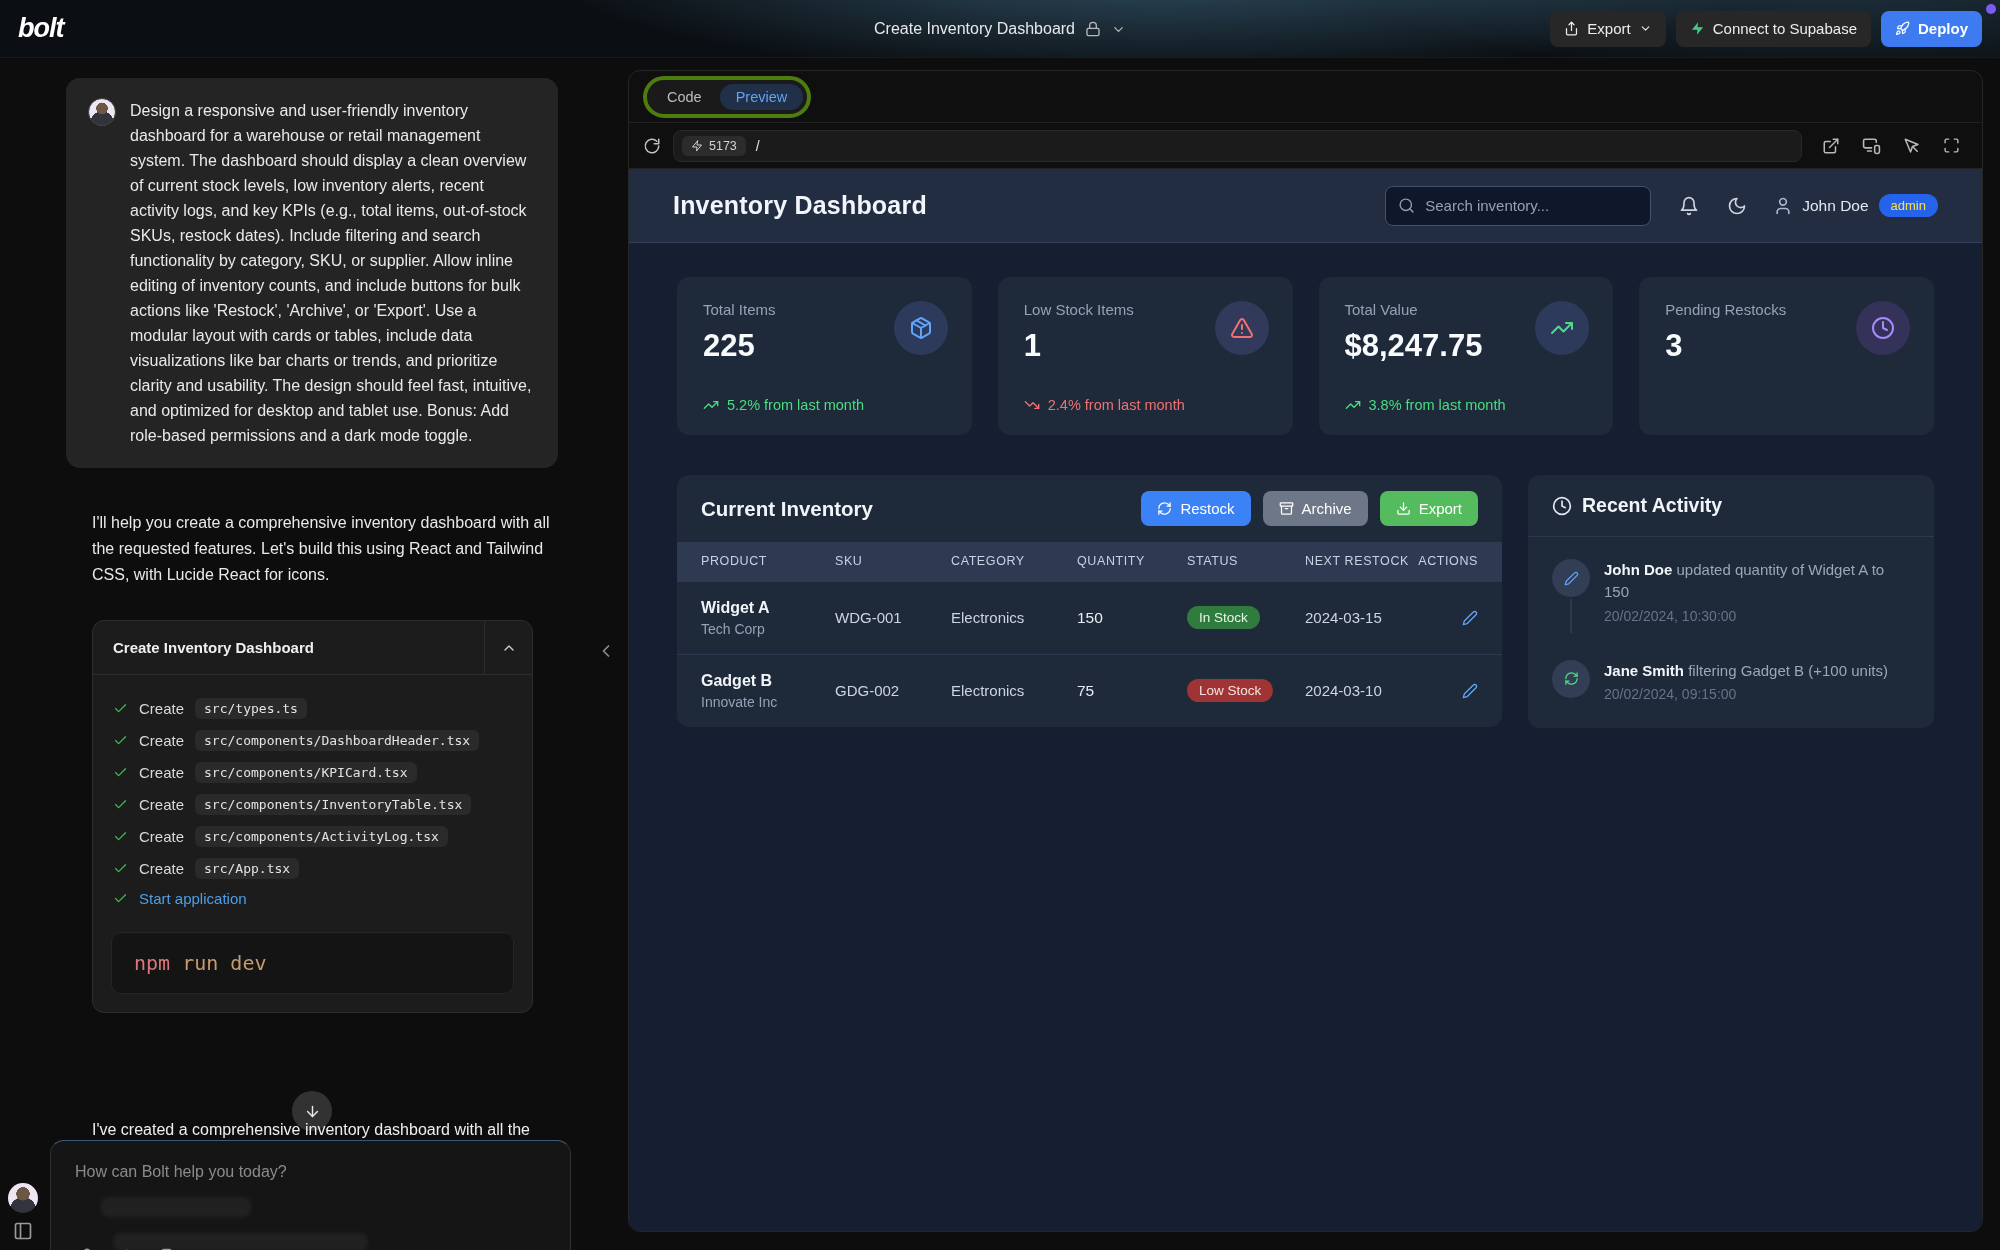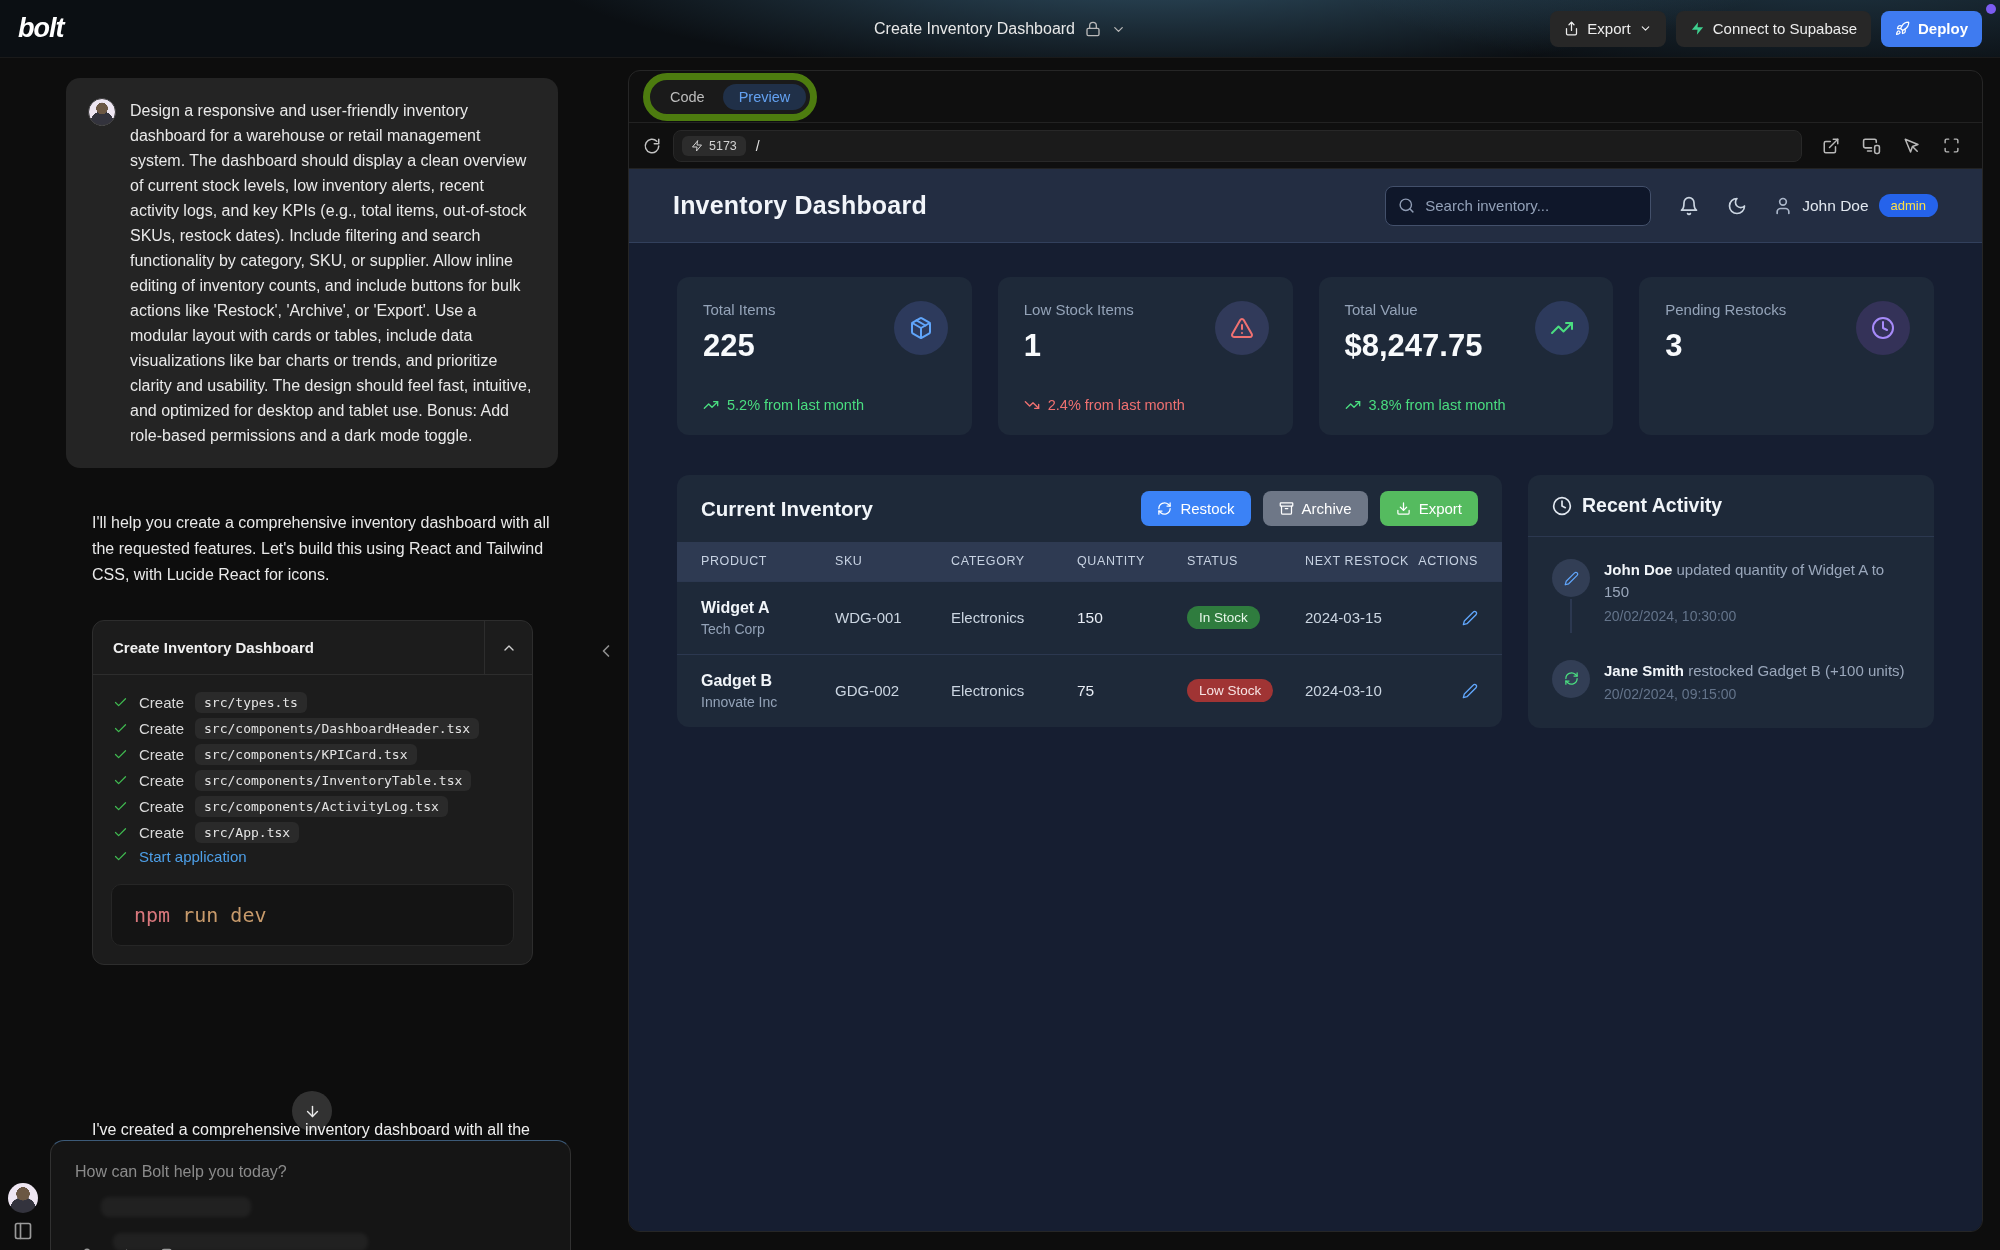--- a/index.html
+++ b/index.html
@@ -35,21 +35,21 @@
     border:1px solid #3a3a3a; }
   .prompt-text { font-size:16px; line-height:25px; color:#e9e9e9; }
   .ai-block { margin:42px 40px 0 92px; width:460px; }
   .ai-intro { font-size:16px; line-height:26px; color:#e9e9e9; }
   .artifact { margin-top:32px; width:441px; background:#1c1c1c; border:1px solid #2d2d2d; border-radius:12px; overflow:hidden; }
   .artifact-head { display:flex; align-items:stretch; border-bottom:1px solid #2d2d2d; }
   .artifact-title { flex:1; padding:18px 20px; font-size:15px; font-weight:700; color:#f0f0f0; }
   .artifact-collapse { width:48px; border-left:1px solid #2d2d2d; display:flex; align-items:center;
     justify-content:center; color:#cfcfcf; cursor:pointer; }
   .steps { padding:12px 20px 4px 20px; }
-  .step { display:flex; align-items:center; gap:11px; margin:5px 0; }
+  .step { display:flex; align-items:center; gap:11px; margin:11px 0; }
   .step .check { color:#3fb950; }
   .step-label { font-size:15px; color:#d9d9d9; }
   .file-chip { font-family:"DejaVu Sans Mono", monospace; font-size:13px; color:#e3e3e3;
     background:#2a2a2a; border-radius:6px; padding:3px 9px; }
   .start-app { color:#4d9fe8; font-size:15px; }
   .code-block { margin:10px 18px 18px 18px; background:#141414; border:1px solid #262626; border-radius:10px;
     padding:18px 22px; font-family:"DejaVu Sans Mono", monospace; font-size:20px; }
   .tok-cmd { color:#d9777c; }
   .tok-arg { color:#c79a6b; }
   .scroll-down { position:absolute; left:292px; top:1033px; width:40px; height:40px; border-radius:50%;
@@ -65,21 +65,21 @@
   .corner-avatar { position:absolute; left:8px; top:1183px; width:30px; height:30px; border-radius:50%;
     background: radial-gradient(circle at 50% 36%, #6b5744 0 27%, transparent 28%),
                 radial-gradient(circle at 50% 92%, #33333d 0 42%, transparent 43%), #eee6f2; z-index:11; cursor:pointer; }
   .panel-toggle { position:absolute; left:13px; top:1221px; color:#9a9a9a; z-index:11; cursor:pointer; }
   .collapse-chevron { position:absolute; left:596px; top:641px; color:#8f8f8f; cursor:pointer; }
 
   
   .workbench { position:absolute; left:628px; top:70px; width:1355px; height:1162px; background:#0f0f0f;
     border:1px solid #262626; border-radius:12px; display:flex; flex-direction:column; overflow:hidden; }
   .wb-tabs { height:52px; display:flex; align-items:center; padding:0 14px; border-bottom:1px solid #222; }
-  .seg { display:flex; align-items:center; background:#1a1a1a; border:7px solid #4d7c0f; border-radius:999px; padding:4px; gap:2px; }
+  .seg { display:flex; align-items:center; background:#1a1a1a; border:4px solid #4d7c0f; border-radius:999px; padding:4px; gap:2px; }
   .seg-item { padding:5px 16px; border-radius:999px; font-size:14.5px; color:#bdbdbd; cursor:pointer; }
   .seg-item.active { background:#203048; color:#63a1f1; }
   .wb-url { height:46px; display:flex; align-items:center; gap:12px; padding:0 14px; border-bottom:1px solid #222; }
   .reload { color:#c2c2c2; cursor:pointer; }
   .url-box { flex:1; height:32px; background:#1b1b1b; border:1px solid #282828; border-radius:8px;
     display:flex; align-items:center; gap:10px; padding:0 8px; }
   .port-chip { display:flex; align-items:center; gap:6px; background:#2c2c2c; border-radius:6px;
     padding:3px 9px; font-size:12.5px; color:#d2d2d2; cursor:pointer; }
   .url-path { font-size:14px; color:#e6e6e6; }
   .url-icons { display:flex; align-items:center; gap:22px; color:#b8b8b8; padding:0 8px; }
@@ -623,21 +623,21 @@
               <div class="act-ic green">
                 <svg class="ic" width="15" height="15" viewBox="0 0 24 24">
                     <path d="M3 12a9 9 0 0 1 15-6.7L21 8"></path>
                     <path d="M21 3v5h-5"></path>
                     <path d="M21 12a9 9 0 0 1-15 6.7L3 16"></path>
                     <path d="M3 21v-5h5"></path>
                   </svg>
               </div>
               <div>
                 <div class="act-line1">
-                  <span class="act-user">Jane Smith</span><span> restocked Gadget B (+100 units)</span>
+                  <span class="act-user">Jane Smith</span><span> filtering Gadget B (+100 units)</span>
                 </div>
                 <div class="act-time">20/02/2024, 09:15:00</div>
               </div>
             </div>
           </div>
         </div>
       </div>
     </div>
   </div>
 </div>

